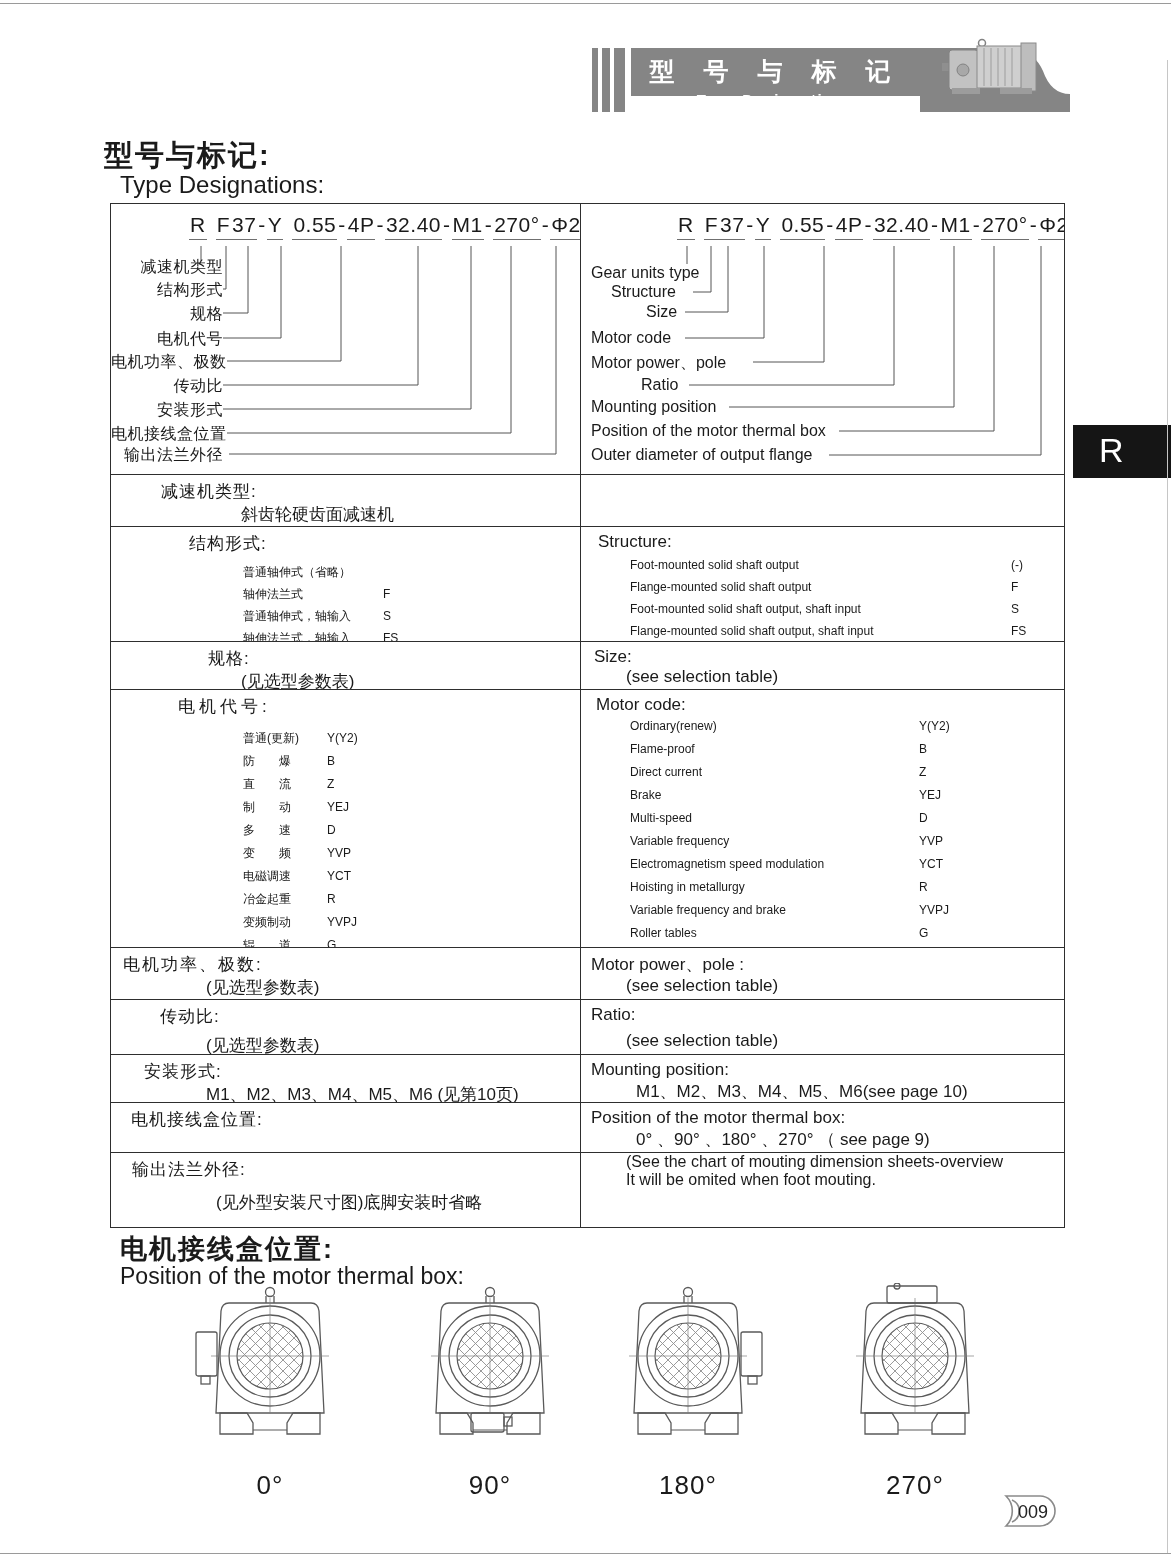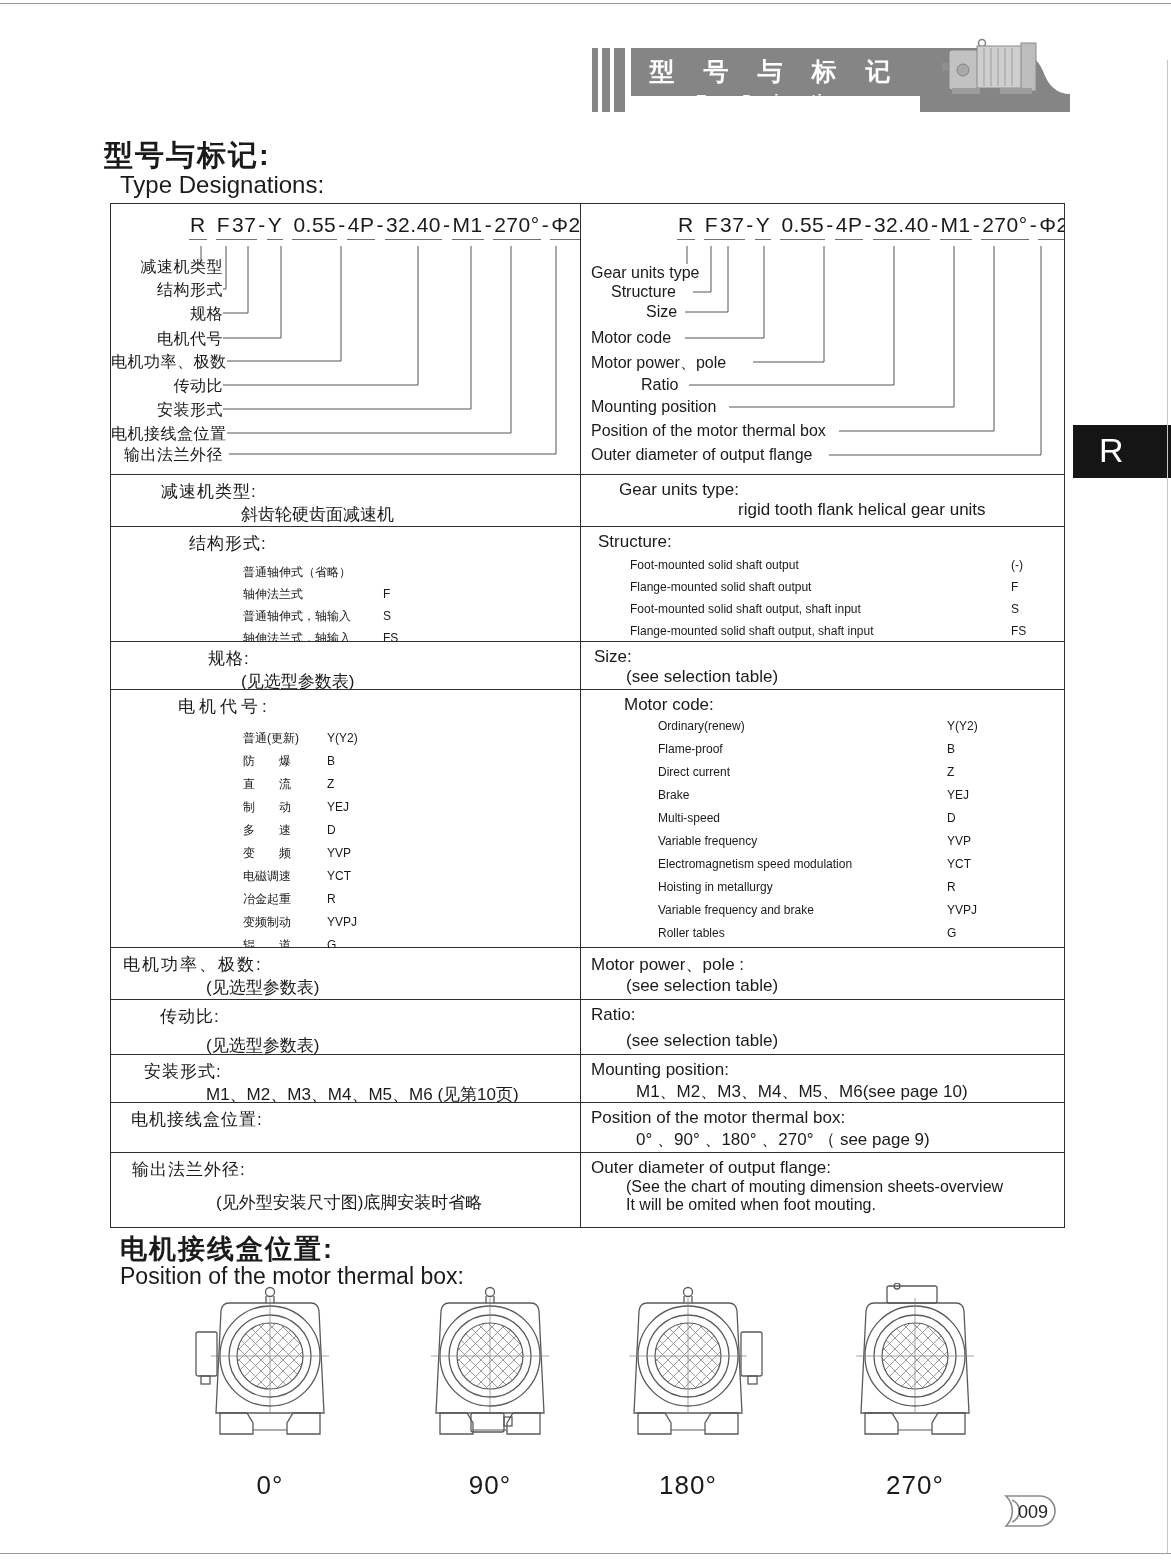--- a/index.html
+++ b/index.html
@@ -22,21 +22,21 @@
   .page-title-en{position:absolute;left:120px;top:171px;font-size:24px;}
 
   
   .tbl{position:absolute;left:110px;top:203px;width:955px;height:1025px;border:1px solid #2e2e2e;
        box-sizing:border-box;display:flex;flex-direction:column;}
   .trow{display:flex;box-sizing:border-box;border-top:1px solid #2e2e2e;}
   .trow:first-child{border-top:none;}
   .tcell-l{width:470px;box-sizing:border-box;border-right:1px solid #2e2e2e;position:relative;overflow:hidden;}
   .tcell-r{flex:1;position:relative;overflow:hidden;}
   .h-diag{height:271px;} .h-r1{height:52px;} .h-r2{height:115px;} .h-r3{height:48px;}
-  .h-r4{height:258px;gap:28px;} .h-r5{height:52px;} .h-r6{height:55px;} .h-r7{height:48px;}
+  .h-r4{height:258px;} .h-r5{height:52px;} .h-r6{height:55px;} .h-r7{height:48px;}
   .h-r8{height:50px;} .h-r9{height:75px;}
 
   
   .code-line{position:absolute;top:9px;font-size:21px;letter-spacing:0.5px;white-space:nowrap;}
   .code-line-l{left:78px;} .code-line-r{left:96px;}
   .code-seg{display:inline-block;border-bottom:1.5px solid #6f6f6f;padding:0 1px 2px 1px;}
   .code-sep{display:inline-block;padding:0 1px 2px 1px;}
   .code-gap{display:inline-block;width:9px;}
   .diag-svg{position:absolute;left:0;top:0;}
   .dlabel{position:absolute;font-size:16px;white-space:nowrap;}
@@ -148,24 +148,20 @@
         <div class="dlabel" style="top:218px;left:10px">Position of the motor thermal box</div>
         <div class="dlabel" style="top:242px;left:10px">Outer diameter of output flange</div>
       </div>
     </div>
 
     <div class="trow h-r1">
       <div class="tcell-l">
         <div class="rhead" style="padding-left:50px">减速机类型:</div>
         <div class="rsub" style="padding-left:130px">斜齿轮硬齿面减速机</div>
       </div>
-      <div class="tcell-r">
-        <div class="rhead" style="padding-left:38px;letter-spacing:0">Gear units type:</div>
-        <div class="rsub" style="padding-left:157px">rigid tooth flank helical gear units</div>
-      </div>
     </div>
 
     <div class="trow h-r2">
       <div class="tcell-l">
         <div class="rhead" style="padding-left:78px">结构形式:</div>
         <div class="items il-struct" style="padding-left:132px;margin-top:6px">
 
         <div class="item-row">
               <span class="nm">普通轴伸式（省略）</span>
               <span class="cd"></span>
@@ -356,21 +352,20 @@
         <div class="rsub" style="padding-left:55px">0° 、90° 、180° 、270° （ see page 9)</div>
       </div>
     </div>
 
     <div class="trow h-r9">
       <div class="tcell-l">
         <div class="rhead" style="padding-left:21px">输出法兰外径:</div>
         <div class="rsub" style="padding-left:105px;margin-top:10px">(见外型安装尺寸图)底脚安装时省略</div>
       </div>
       <div class="tcell-r">
-        <div class="rhead" style="padding-left:10px;letter-spacing:0">Outer diameter of output flange:</div>
         <div class="rsub" style="padding-left:45px;font-size:16px">(See the chart of mouting dimension sheets-overview</div>
         <div class="rsub" style="padding-left:45px;font-size:16px">It will be omited when foot mouting.</div>
       </div>
     </div>
   </div>
 
   <div class="bot-title-cn">电机接线盒位置:</div>
   <div class="bot-title-en">Position of the motor thermal box:</div>
 
   <div class="motor mp0"><svg width="150" height="170" viewBox="0 0 150 170">

